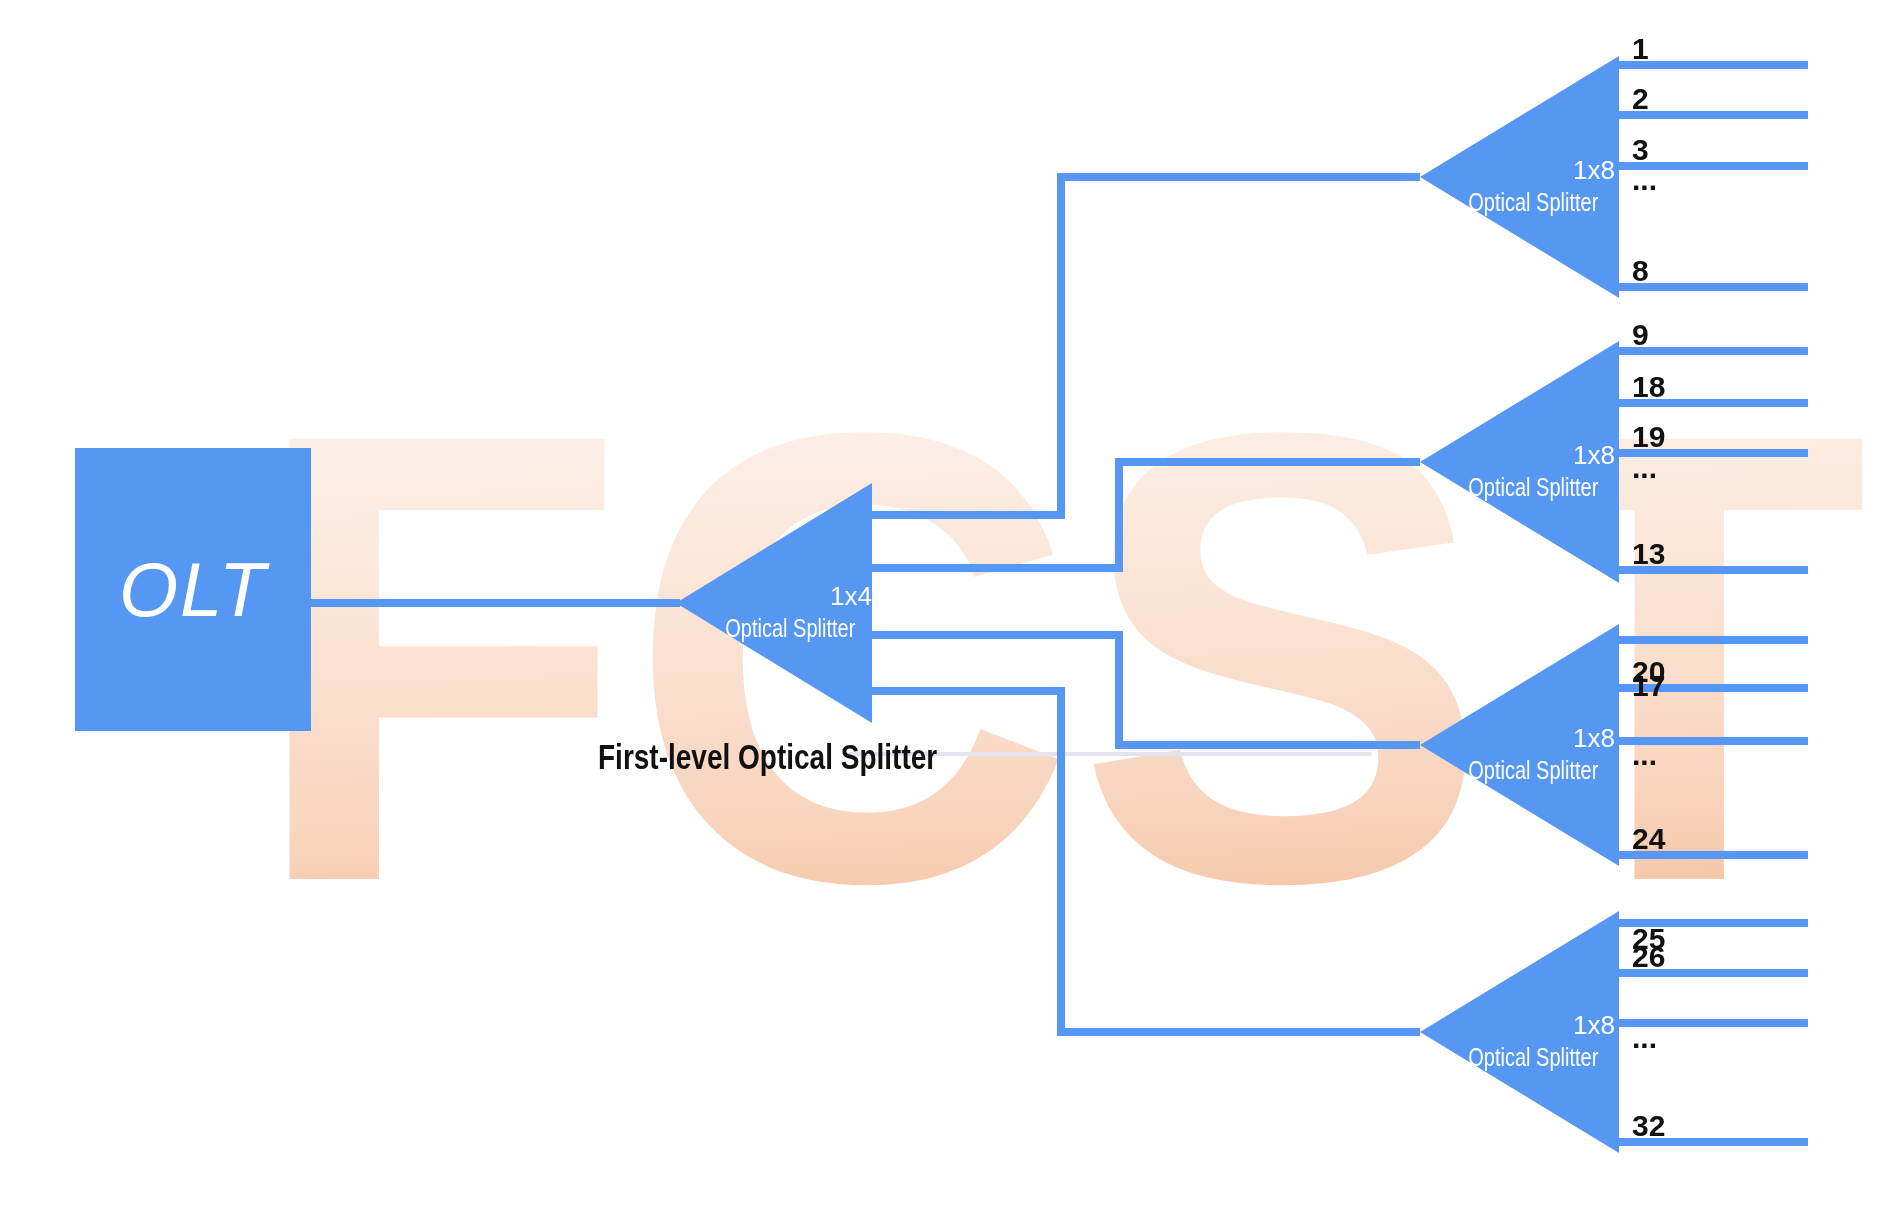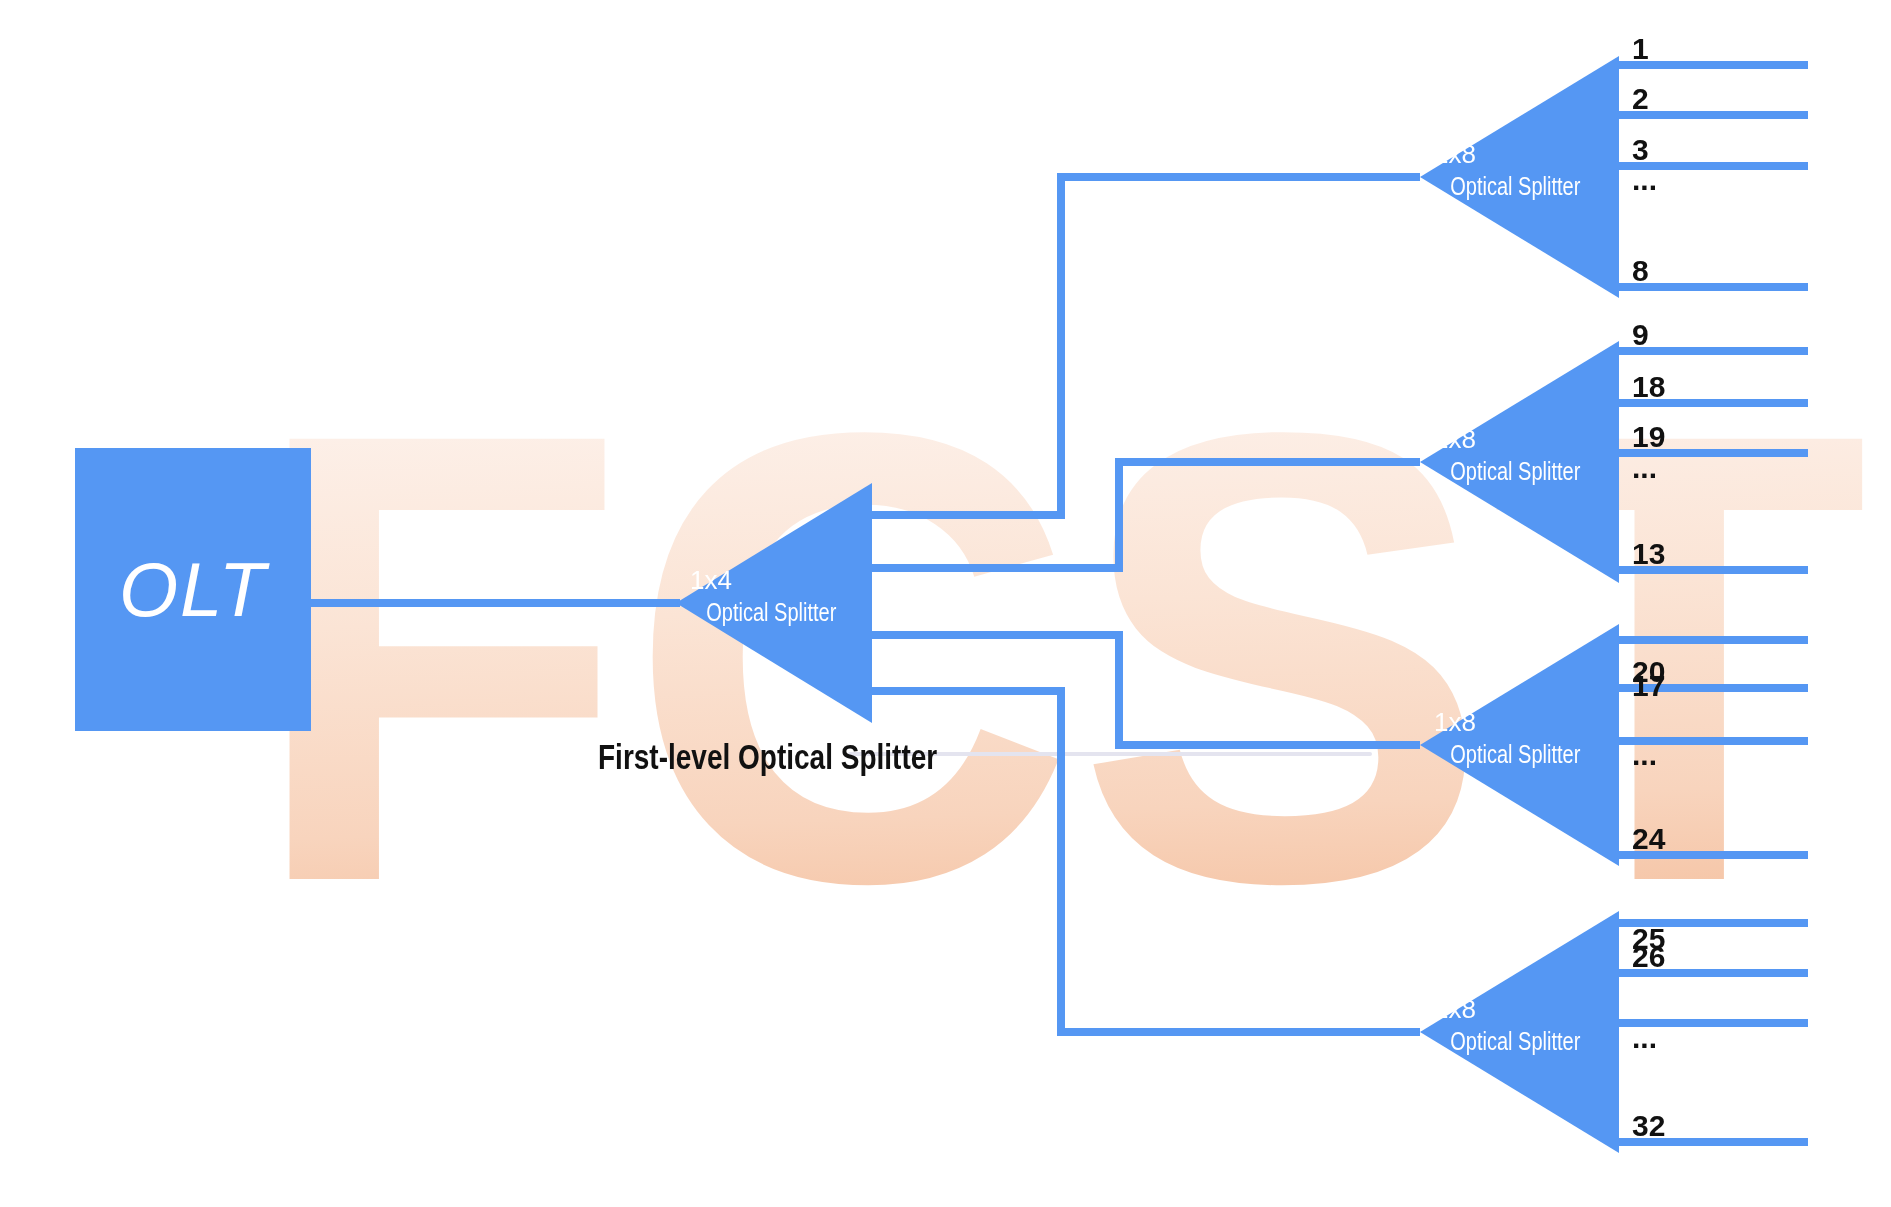--- a/index.html
+++ b/index.html
@@ -31,22 +31,22 @@
   .h{height:8px;}
   .v{width:8px;}
   .tri{
     position:absolute;background:var(--blue);z-index:2;
     clip-path:polygon(100% 0,100% 100%,0 50%);
   }
   .olt-box{position:absolute;background:var(--blue);z-index:2;
     display:flex;align-items:center;justify-content:center;}
   .olt-text{color:var(--white-text);font-size:76px;font-weight:400;letter-spacing:2px;}
   .sp-label{
-    position:absolute;z-index:3;color:var(--white-text);text-align:left;
-    line-height:29px;white-space:nowrap;
+    position:absolute;z-index:3;color:var(--white-text);text-align:right;
+    line-height:29px;white-space:nowrap;margin-top:16px;
   }
   .sp-type{font-size:26px;font-weight:500;}
   .sp-name{font-size:25px;font-weight:500;display:inline-block;
     transform:scaleX(0.8);transform-origin:center;}
   .port-label{
     position:absolute;z-index:4;color:var(--ink);
     font-size:30px;font-weight:700;line-height:34px;white-space:nowrap;
   }
   .caption{
     position:absolute;left:598px;top:737px;z-index:4;color:var(--ink);

